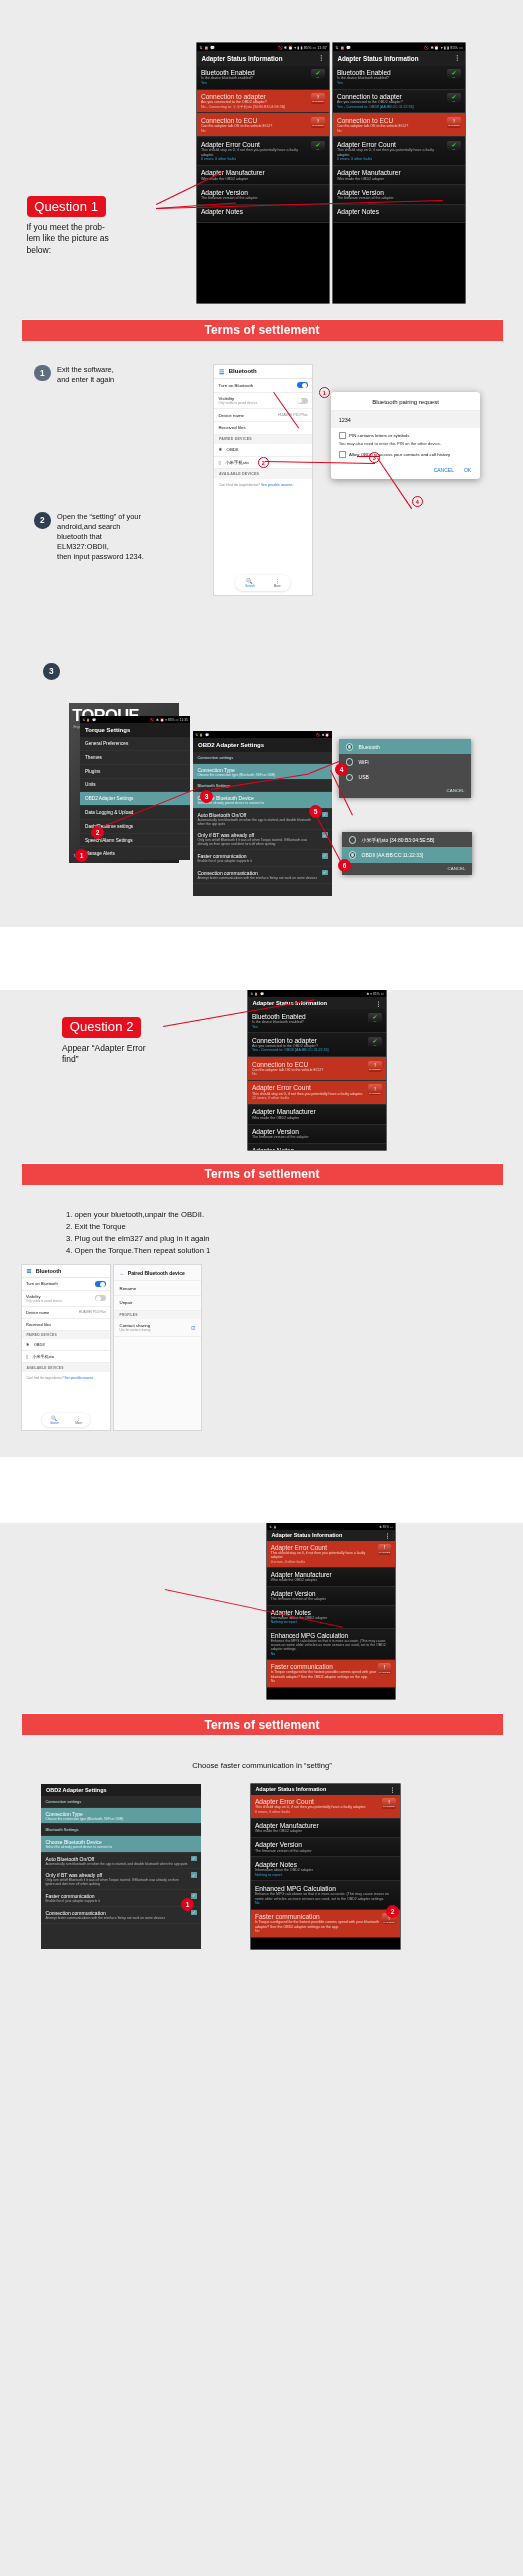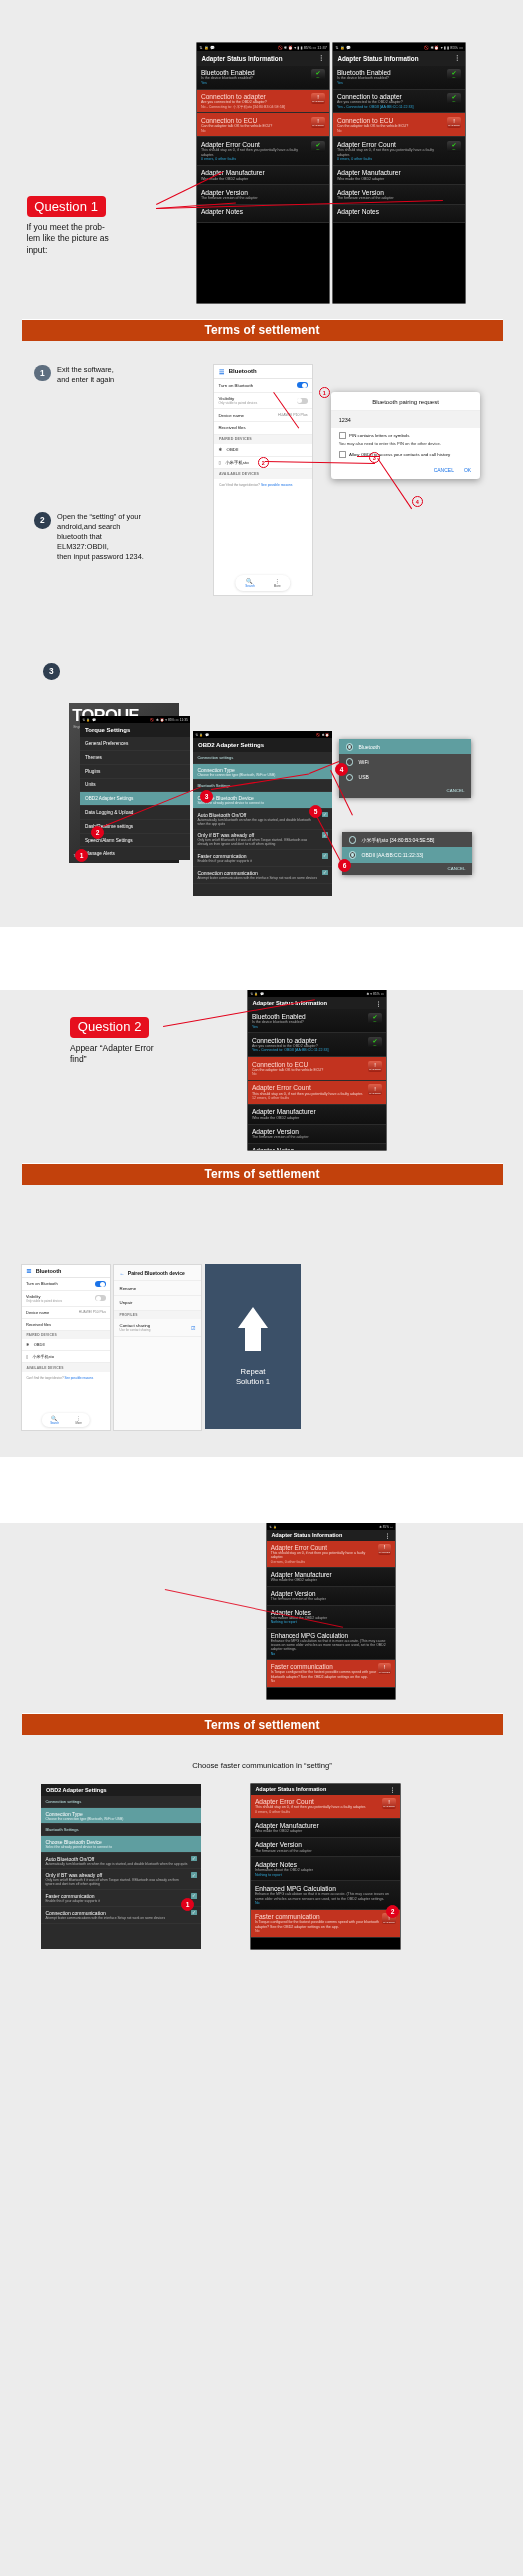--- a/index.html
+++ b/index.html
@@ -16,21 +16,21 @@
   .sect{position:relative;width:524px;background:#ececec;overflow:hidden;}
   .white{background:#fff;}
 
   .qbadge{
     display:inline-block;background:#e60f1e;color:#fff;border-radius:3.9px;
     padding:2.8px 7.7px 3.3px 7.7px;font-size:13px;letter-spacing:0.1px;font-weight:400;
   }
   .qtext{font-size:8.5px;line-height:1.32;color:#111;margin-top:5px;}
 
   .tos-bar{
-    margin:0 auto;width:481px;height:21px;background:#c2410c;color:#fff;
+    margin:0 auto;width:481px;height:21px;background:#ef4444;color:#fff;
     display:flex;align-items:center;justify-content:center;
     font-size:12px;font-weight:bold;letter-spacing:0.1px;
     border-top:1.1px solid #fff;
   }
   .tos-wrap{padding:7.7px 0 5.5px 0;}
 
   .stepnum{
     width:16.5px;height:16.5px;border-radius:50%;background:#5e6e7f;color:#fff;
     display:flex;align-items:center;justify-content:center;font-size:8.3px;font-weight:bold;
     flex:0 0 16.5px;
@@ -127,21 +127,21 @@
 
 <div class="page">
 
 <div class="sect" style="height:311px;">
 
   <div style="position:absolute;left:26.5px;top:196px;width:127px;">
     <div class="qbadge">Question 1</div>
     <div class="qtext">
       <div>If you meet the prob-</div>
       <div>lem like the picture as</div>
-      <div>input:</div>
+      <div>below:</div>
     </div>
   </div>
 
   <div class="lead" style="left:156px;top:204px;width:74px;transform:rotate(-26deg);"></div>
   <div class="lead" style="left:156px;top:208px;width:80px;transform:rotate(-4deg);"></div>
   <div class="lead" style="left:156px;top:208px;width:287px;transform:rotate(-1.6deg);"></div>
 
   <div class="phone" id="phoneA" style="position:absolute;left:197px;top:43px;width:132px;height:260px;">
     <div class="statusbar" style="height:8.3px;font-size:3.9px;">
       <div class="sb-left">
@@ -589,21 +589,21 @@
   <div class="lead" style="left:309px;top:144px;width:32px;transform:rotate(-22deg);"></div>
   <div class="circ solid" style="left:309px;top:176px;">5</div>
   <div class="lead" style="left:331px;top:141px;width:50px;transform:rotate(64deg);"></div>
   <div class="circ solid" style="left:338px;top:230px;">6</div>
   <div class="lead" style="left:317px;top:187px;width:55px;transform:rotate(62deg);"></div>
 </div>
 
 <div class="sect white" style="height:63px;"></div>
 
 <div class="sect" style="height:165px;">
-  <div style="position:absolute;left:70px;top:26.5px;width:132px;">
+  <div style="position:absolute;left:62px;top:26.5px;width:132px;">
     <div class="qbadge">Question 2</div>
     <div class="qtext">
       <div>Appear “Adapter Error</div>
       <div>find”</div>
     </div>
   </div>
   <div class="lead" style="left:163px;top:36px;width:154px;transform:rotate(-10deg);"></div>
 
   <div class="phone" style="position:absolute;left:248px;top:0px;width:138px;height:160px;">
     <div class="statusbar" style="height:7.2px;font-size:3.3px;">
@@ -687,20 +687,26 @@
           </div>
         </div>
   </div>
 </div>
 
 <div class="sect tos-wrap" style="height:35px;">
   <div class="tos-bar">Terms of settlement</div>
 </div>
 
 <div class="sect" style="height:254px;">
+  <div class="nums-list" style="position:absolute;left:66px;top:5.5px;width:331px;">
+    <div>1. open your bluetooth,unpair the OBDII.</div>
+    <div>2. Exit the Torque</div>
+    <div>3. Plug out the elm327 and plug in it again</div>
+    <div>4. Open the Torque.Then repeat solution 1</div>
+  </div>
 
   <div class="wphone" style="position:absolute;left:21px;top:61px;width:88px;height:165px;">
     <div class="wbar" style="padding:2.8px 4.4px;font-size:5.5px;font-weight:bold;">
       <span style="color:#1a73e8;font-size:5.5px;">☰</span>
       <span>Bluetooth</span>
     </div>
     <div id="btRows2">
           <div class="wrow" style="padding: 3px 4px;">
             <div class="l">
               <span style="font-size: 4px;">Turn on Bluetooth</span>
@@ -772,30 +778,20 @@
     <div class="wsec" style="padding:2.2px 5.5px;font-size:3.3px;">PROFILES</div>
     <div class="wrow" style="padding:3.9px 5.5px;font-size:4.4px;">
       <div class="l">
         <span>Contact sharing</span>
         <span style="font-size:3px;color:#999">Use for contact sharing</span>
       </div>
       <span style="color:#1a73e8;font-size:5px;">☑</span>
     </div>
   </div>
 
-  <div class="repeat-panel" style="position:absolute;left:205px;top:61px;width:96px;height:165px;">
-    <div style="width:0;height:0;border-left:15.4px solid transparent;border-right:15.4px solid transparent;border-bottom:21px solid #fff;position:relative;">
-      <div style="position:absolute;left:-7.7px;top:21px;width:15.4px;height:23px;background:#fff;"></div>
-    </div>
-    <div style="height:23px"></div>
-    <div class="repeat-lbl">
-      <div>Repeat</div>
-      <div>Solution 1</div>
-    </div>
-  </div>
 </div>
 
 <div class="sect white" style="height:66px;"></div>
 
 <div class="sect" style="height:182px;">
   <div class="lead thin" style="left:165px;top:66px;width:182px;transform:rotate(12deg);"></div>
 
   <div class="phone" style="position:absolute;left:267px;top:0px;width:128px;height:176px;">
     <div class="statusbar" style="height:6.6px;font-size:3px;">
       <div class="sb-left">

